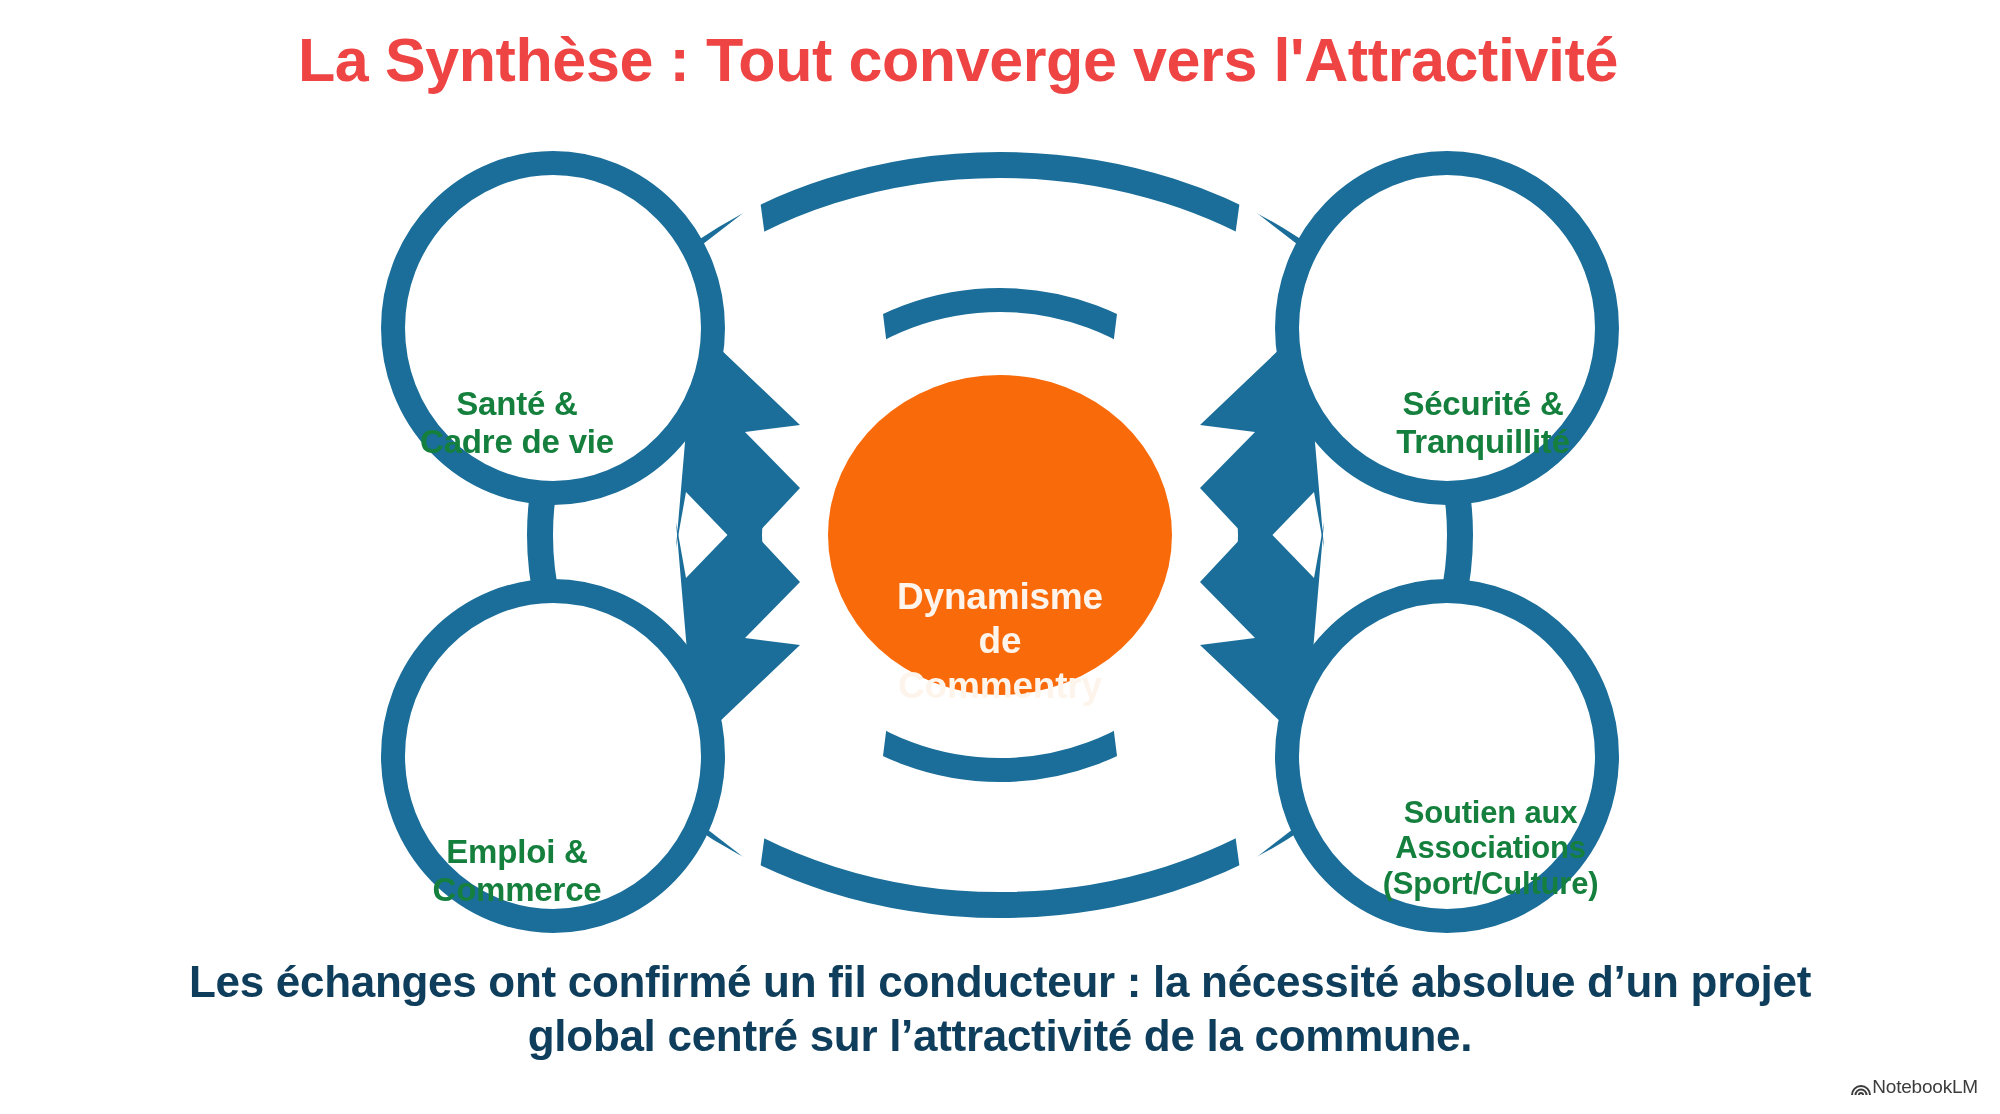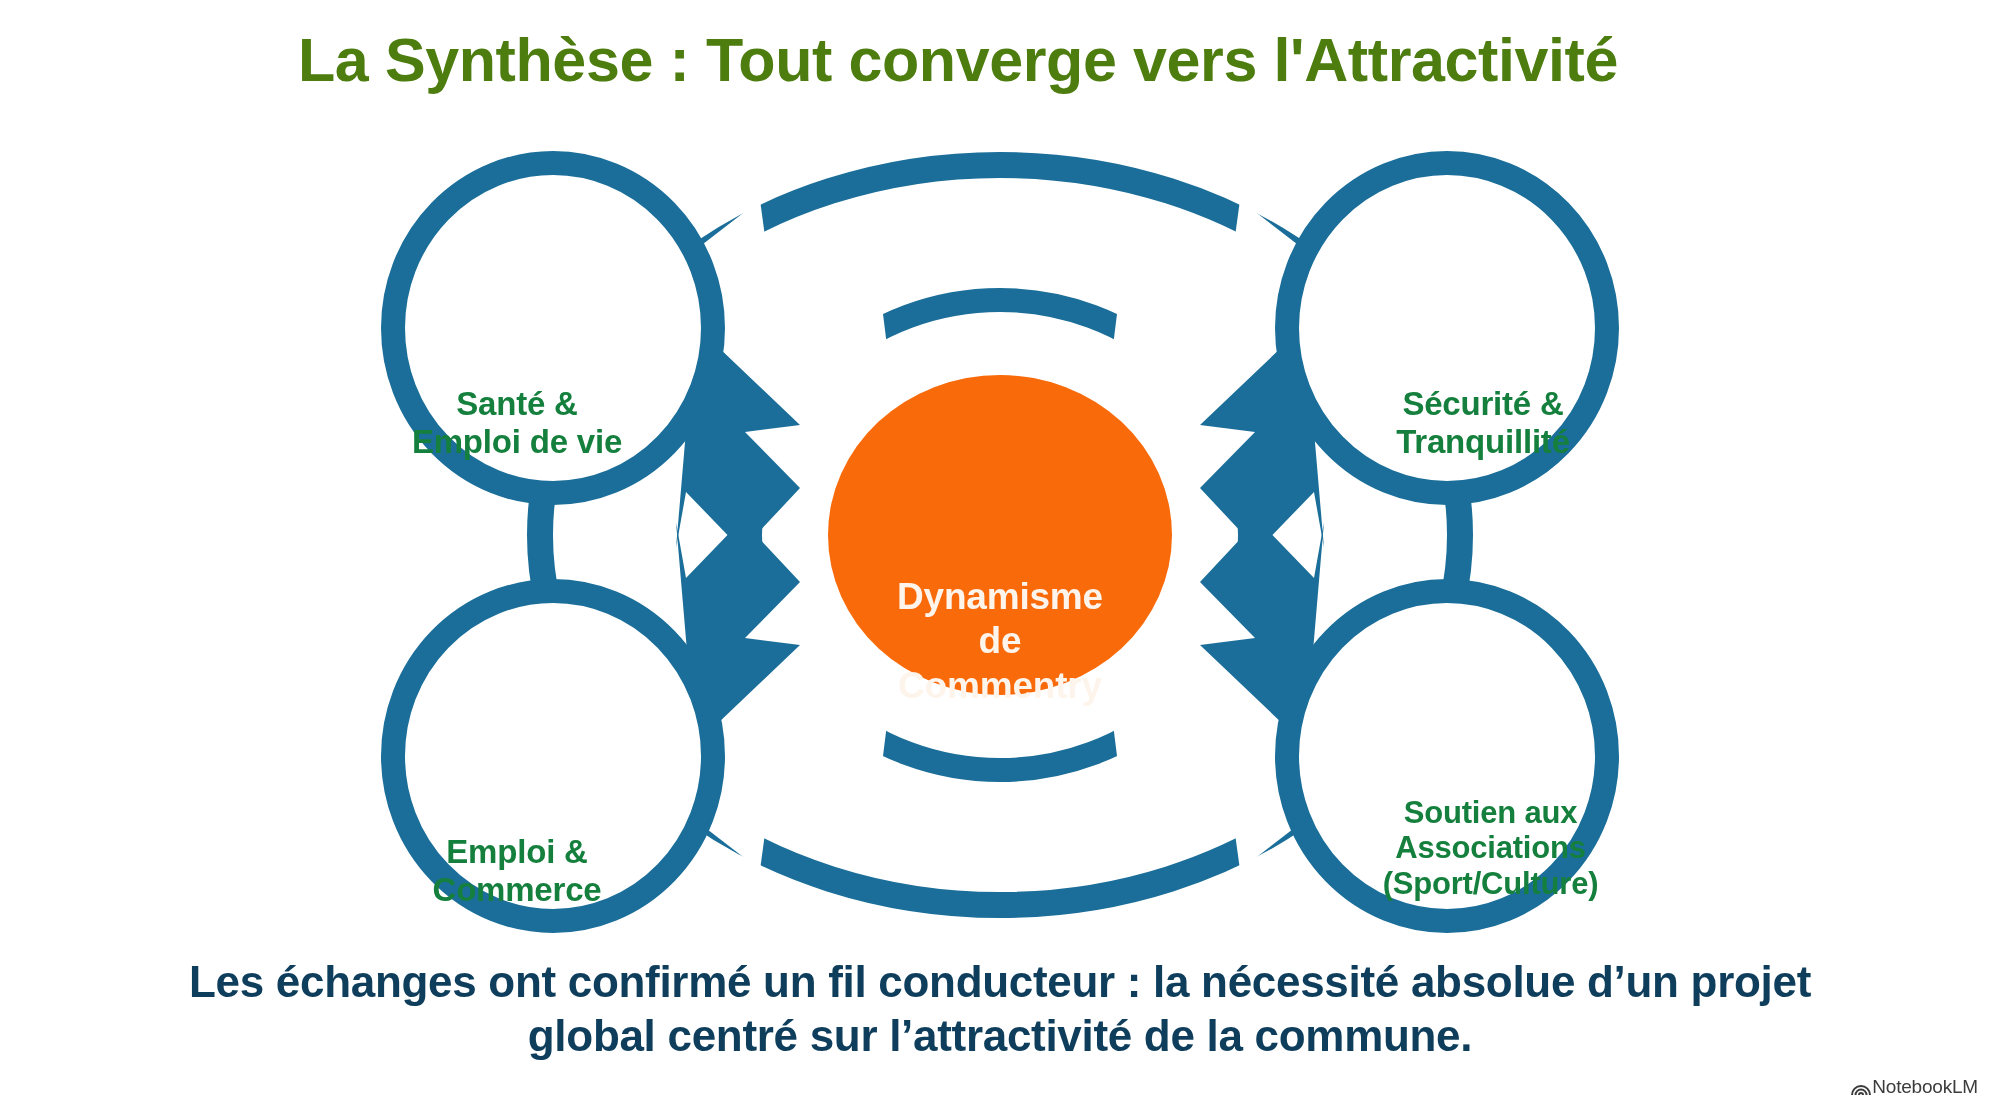--- a/index.html
+++ b/index.html
@@ -17,21 +17,21 @@
   }
 
   
   #title {
     position:absolute;
     top:26px; left:0; width:1916px;
     text-align:center;
     font-size:61px;
     font-weight:800;
     letter-spacing:-0.4px;
-    color:#4d7c0f;
+    color:#ef4444;
     line-height:1.12;
     white-space:nowrap;
   }
 
   
   #diagram {
     position:absolute;
     left:0; top:120px;
     width:2000px; height:830px;
   }
@@ -145,21 +145,21 @@
       <ellipse cx="553" cy="208" rx="160" ry="165" fill="#FFFFFF" stroke="#1A6E99" stroke-width="24"></ellipse>
       <ellipse cx="1447" cy="208" rx="160" ry="165" fill="#FFFFFF" stroke="#1A6E99" stroke-width="24"></ellipse>
       <ellipse cx="553" cy="636" rx="160" ry="165" fill="#FFFFFF" stroke="#1A6E99" stroke-width="24"></ellipse>
       <ellipse cx="1447" cy="636" rx="160" ry="165" fill="#FFFFFF" stroke="#1A6E99" stroke-width="24"></ellipse>
 
       <ellipse cx="1000" cy="415" rx="172" ry="160" fill="#F96A0A"></ellipse>
     </svg>
 
     <div class="node-label" id="label-sante">
       <span>Santé &amp;</span>
-      <span>Emploi de vie</span>
+      <span>Cadre de vie</span>
     </div>
 
     <div class="node-label" id="label-securite">
       <span>Sécurité &amp;</span>
       <span>Tranquillité</span>
     </div>
 
     <div class="node-label" id="label-emploi">
       <span>Emploi &amp;</span>
       <span>Commerce</span>

